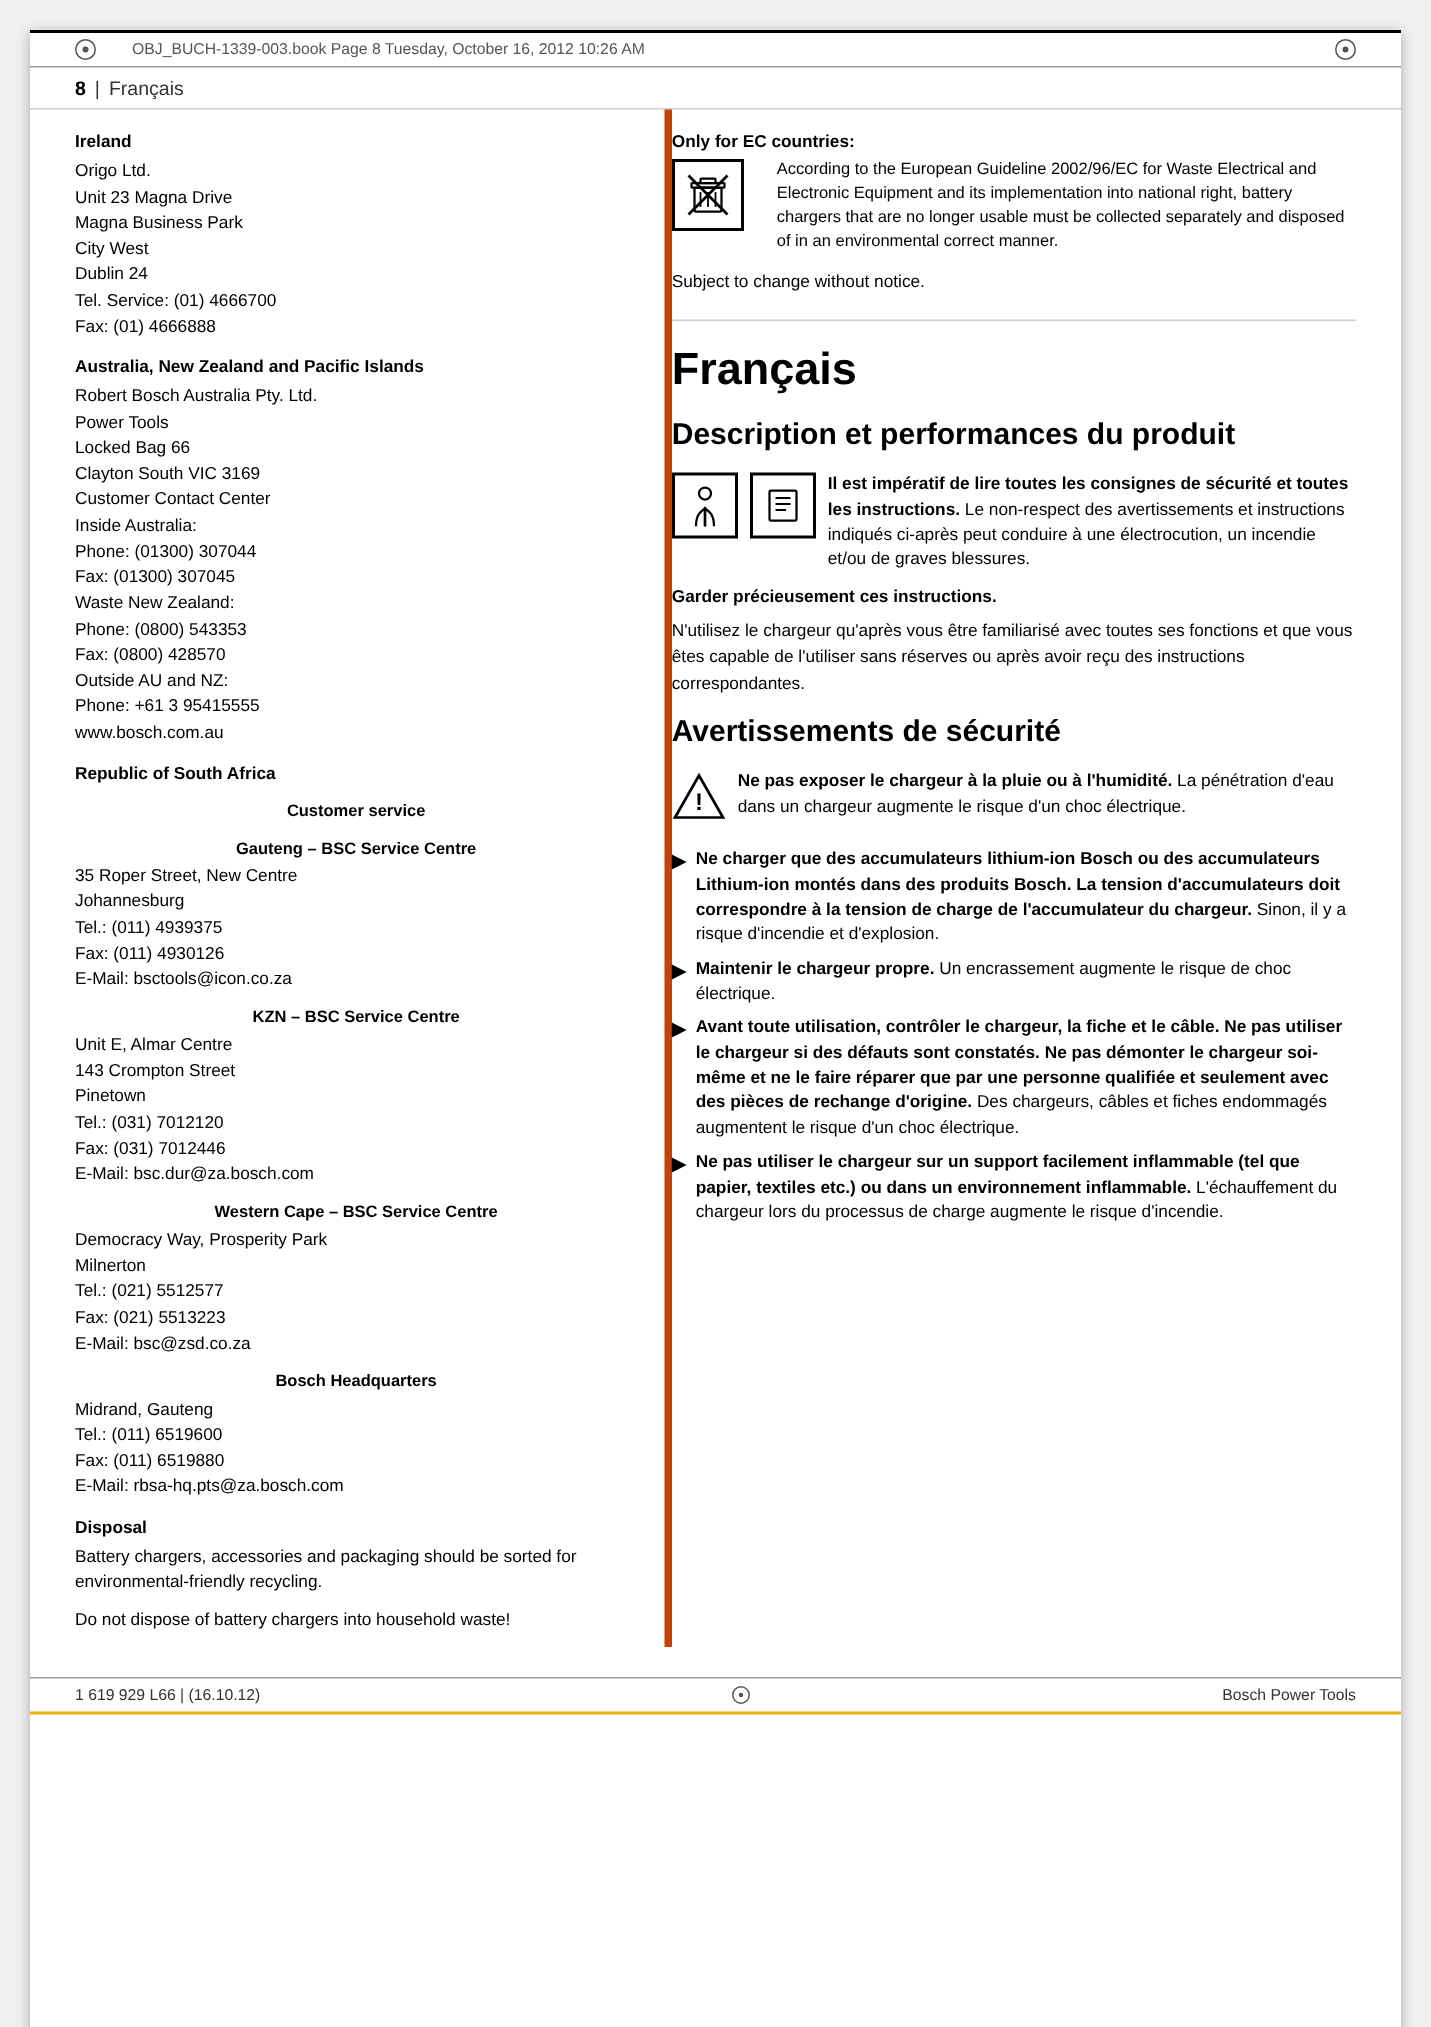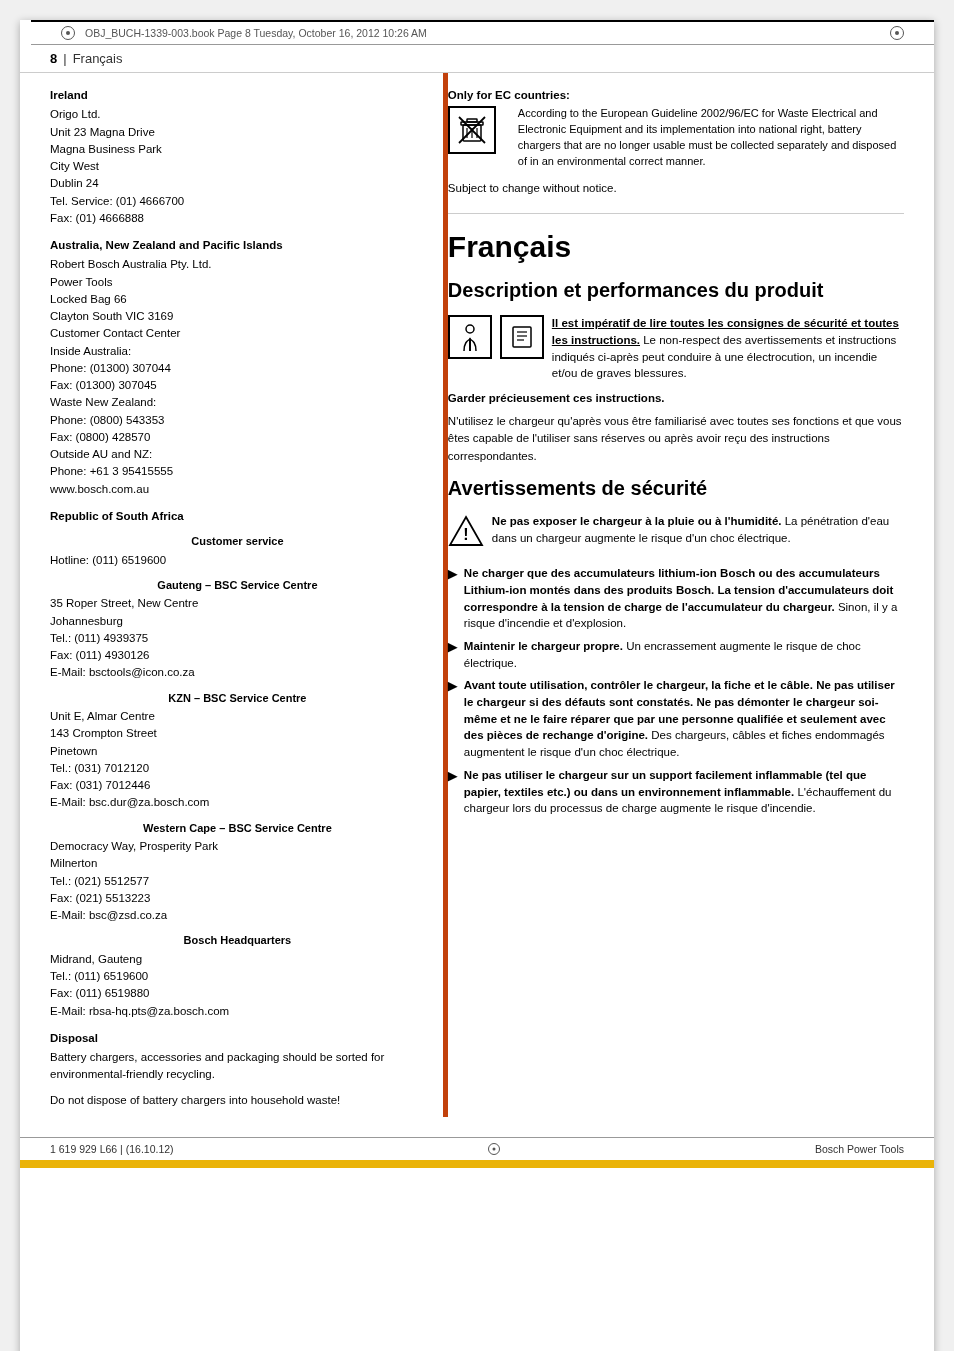--- a/index.html
+++ b/index.html
@@ -18,24 +18,23 @@
       padding: 0;
       position: relative;
       box-shadow: 0 2px 8px rgba(0,0,0,0.3);
     }
     .header-bar {
       border-top: 2px solid #000;
       border-bottom: 1px solid #999;
       padding: 4px 30px;
       display: flex;
       align-items: center;
-      gap: 10px;
+      gap: 24px;
       font-size: 11px;
       color: #555;
-      margin-left: 11px;
     }
     .header-bar .target-icon {
       width: 14px; height: 14px;
       border: 1.5px solid #555;
       border-radius: 50%;
       position: relative;
       display: inline-block;
       flex-shrink: 0;
     }
     .header-bar .target-icon::before {
@@ -173,21 +172,20 @@
     .safety-icon-box svg {
       width: 28px;
       height: 28px;
     }
     .safety-text {
       font-size: 11.5px;
       line-height: 1.45;
     }
     .safety-text strong {
       font-weight: bold;
-      text-decoration: underline;
     }
     .avert-title {
       font-size: 20px;
       font-weight: bold;
       margin-top: 6px;
       margin-bottom: 10px;
     }
     .warning-block {
       display: flex;
       gap: 8px;
@@ -220,21 +218,21 @@
       margin-bottom: 6px;
       margin-top: 6px;
     }
     .normal-para {
       font-size: 11.5px;
       line-height: 1.5;
       margin-bottom: 8px;
     }
     .footer-bar {
       border-top: 1px solid #999;
-      border-bottom: 8px solid #eab308;
+      border-bottom: 2px solid #eab308;
       padding: 5px 30px;
       display: flex;
       justify-content: space-between;
       align-items: center;
       font-size: 10.5px;
       color: #333;
       margin-top: 20px;
     }
     .target-sm {
       width: 12px; height: 12px;
@@ -300,21 +298,20 @@
         <span>Phone: (0800) 543353</span><br>
         <span>Fax: (0800) 428570</span><br>
         <span>Outside AU and NZ:</span><br>
         <span>Phone: +61 3 95415555</span><br>
         <span>www.bosch.com.au</span><br>
         <span></span>
       </div>
 
       <div class="section-heading">Republic of South Africa</div>
       <div class="subsection-heading">Customer service</div>
-      <div style="font-size:11.5px;margin-bottom:6px;">Hotline: (011) 6519600</div>
 
       <div class="subsection-heading">Gauteng – BSC Service Centre</div>
       <div class="address-block">
         <span>35 Roper Street, New Centre</span><br>
         <span>Johannesburg</span><br>
         <span>Tel.: (011) 4939375</span><br>
         <span>Fax: (011) 4930126</span><br>
         <span>E-Mail: bsctools@icon.co.za</span>
       </div>
 

